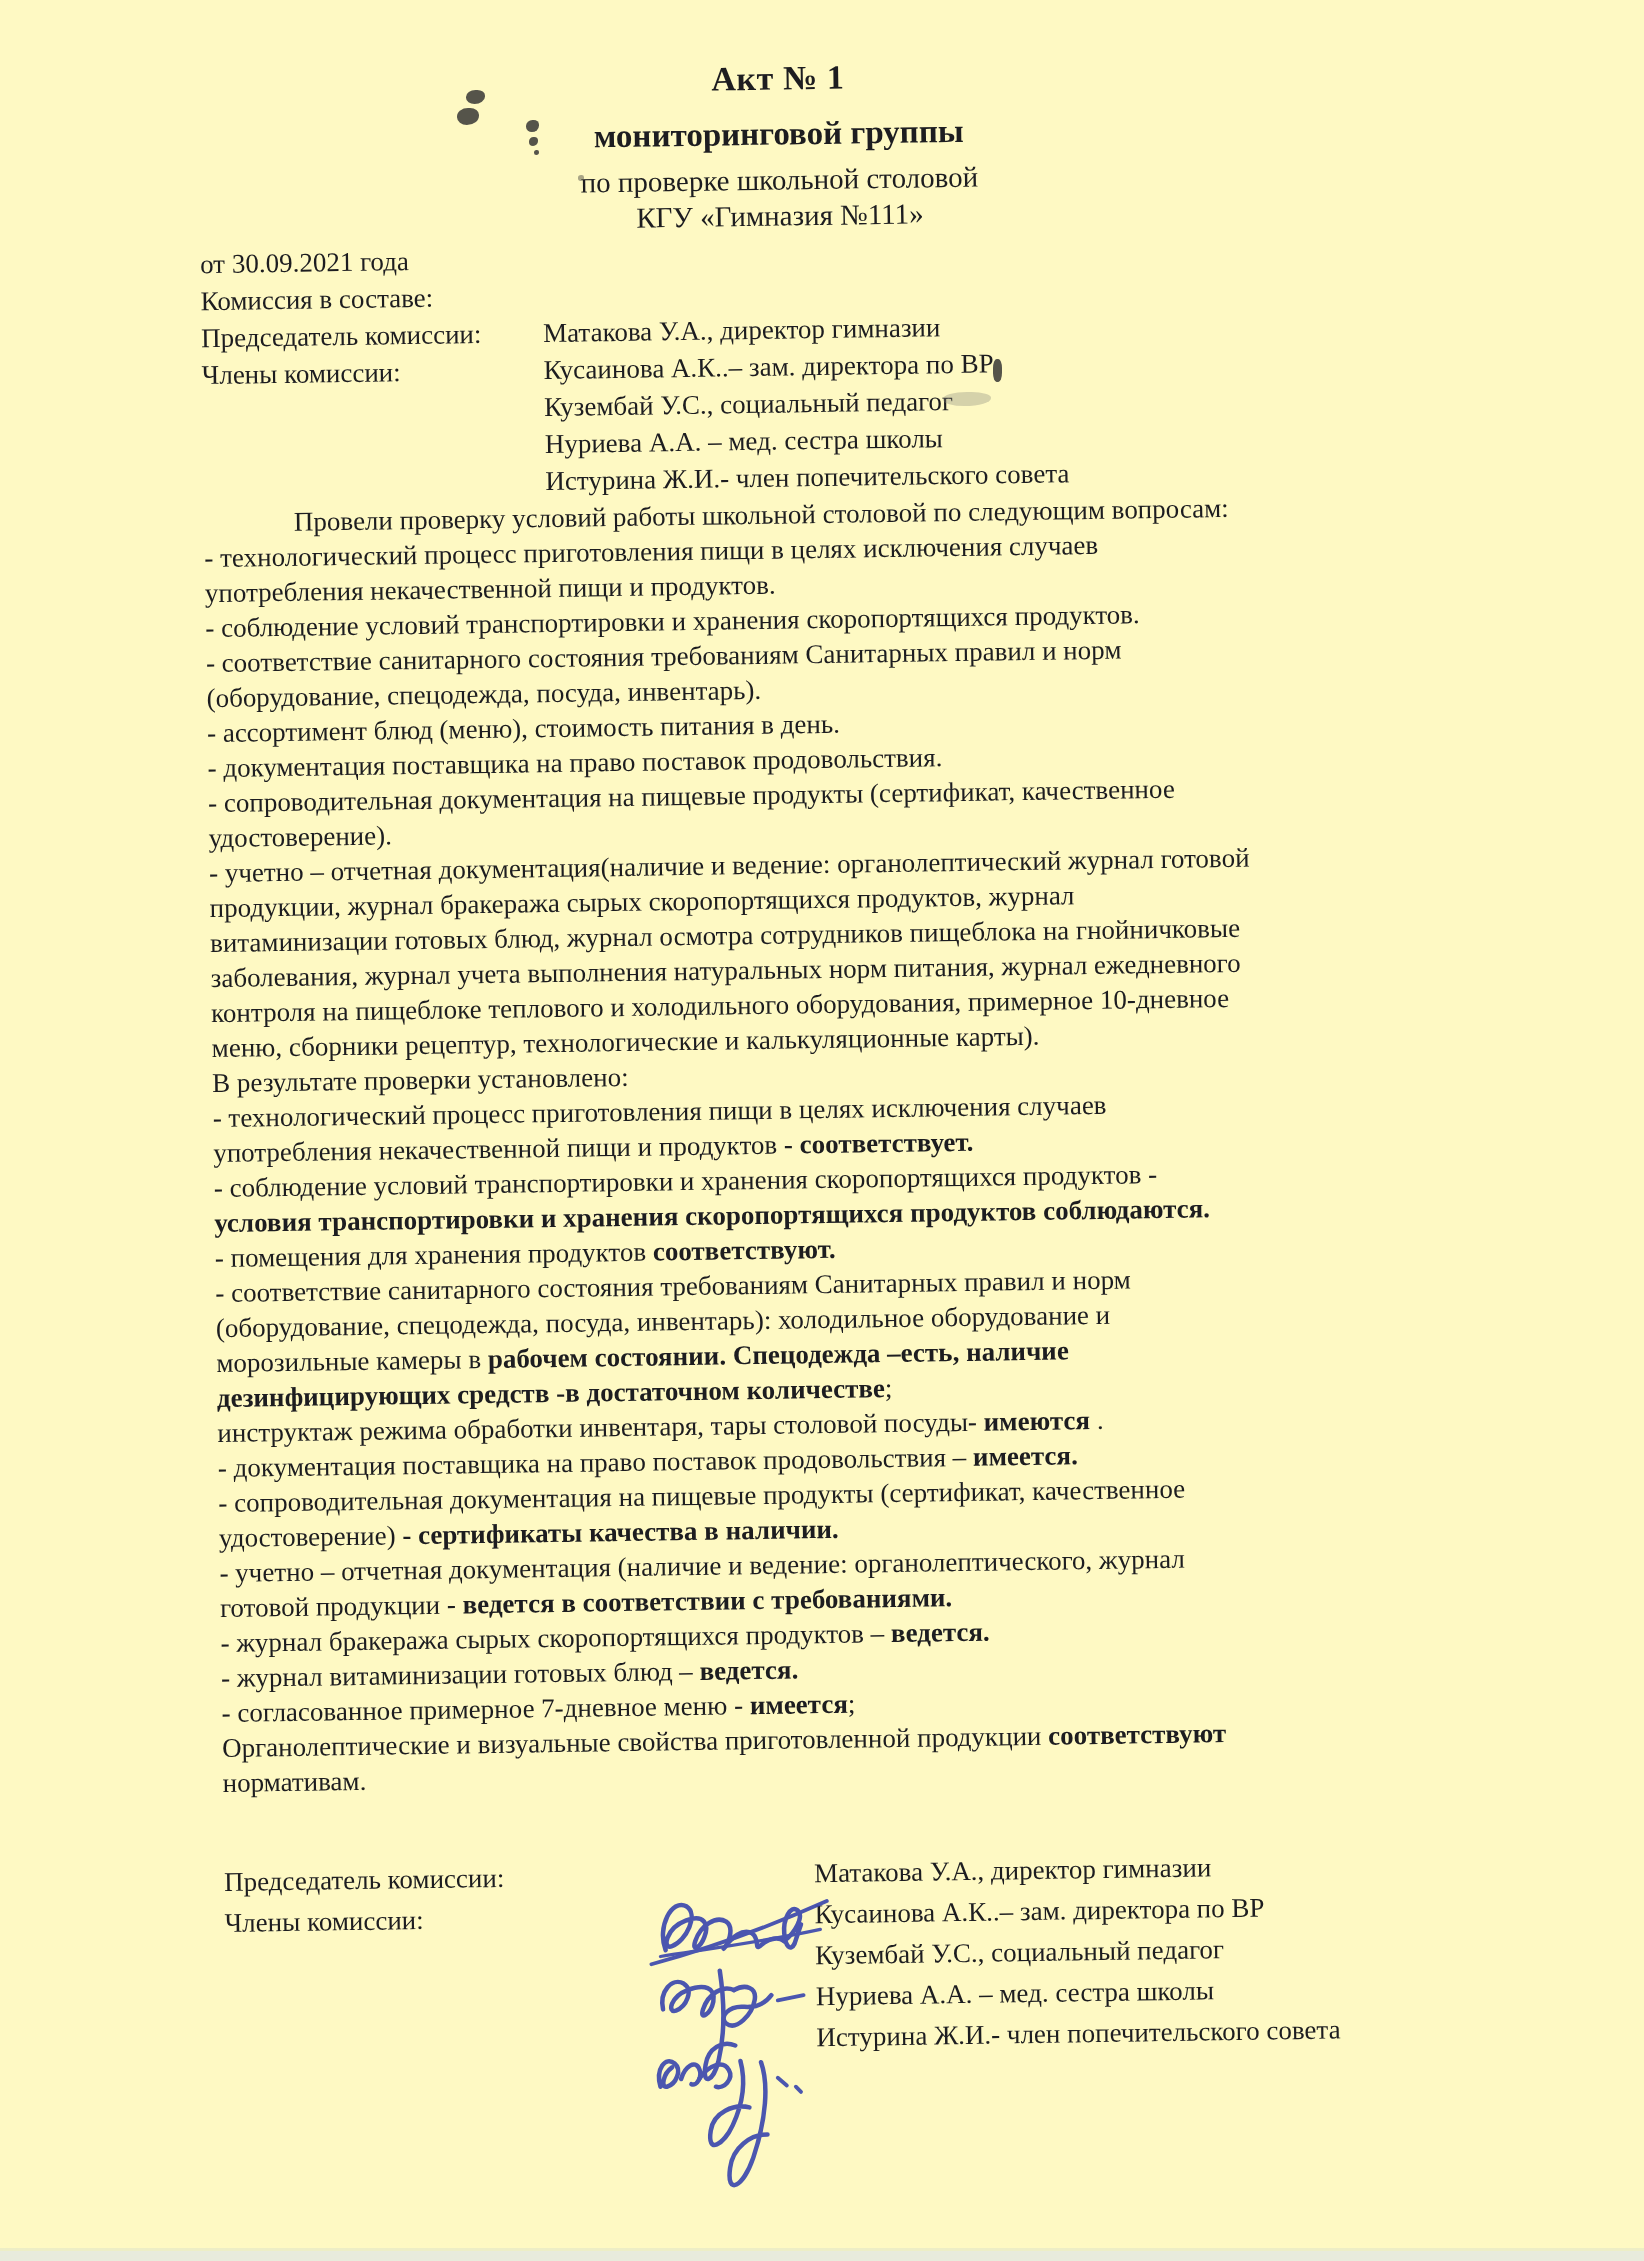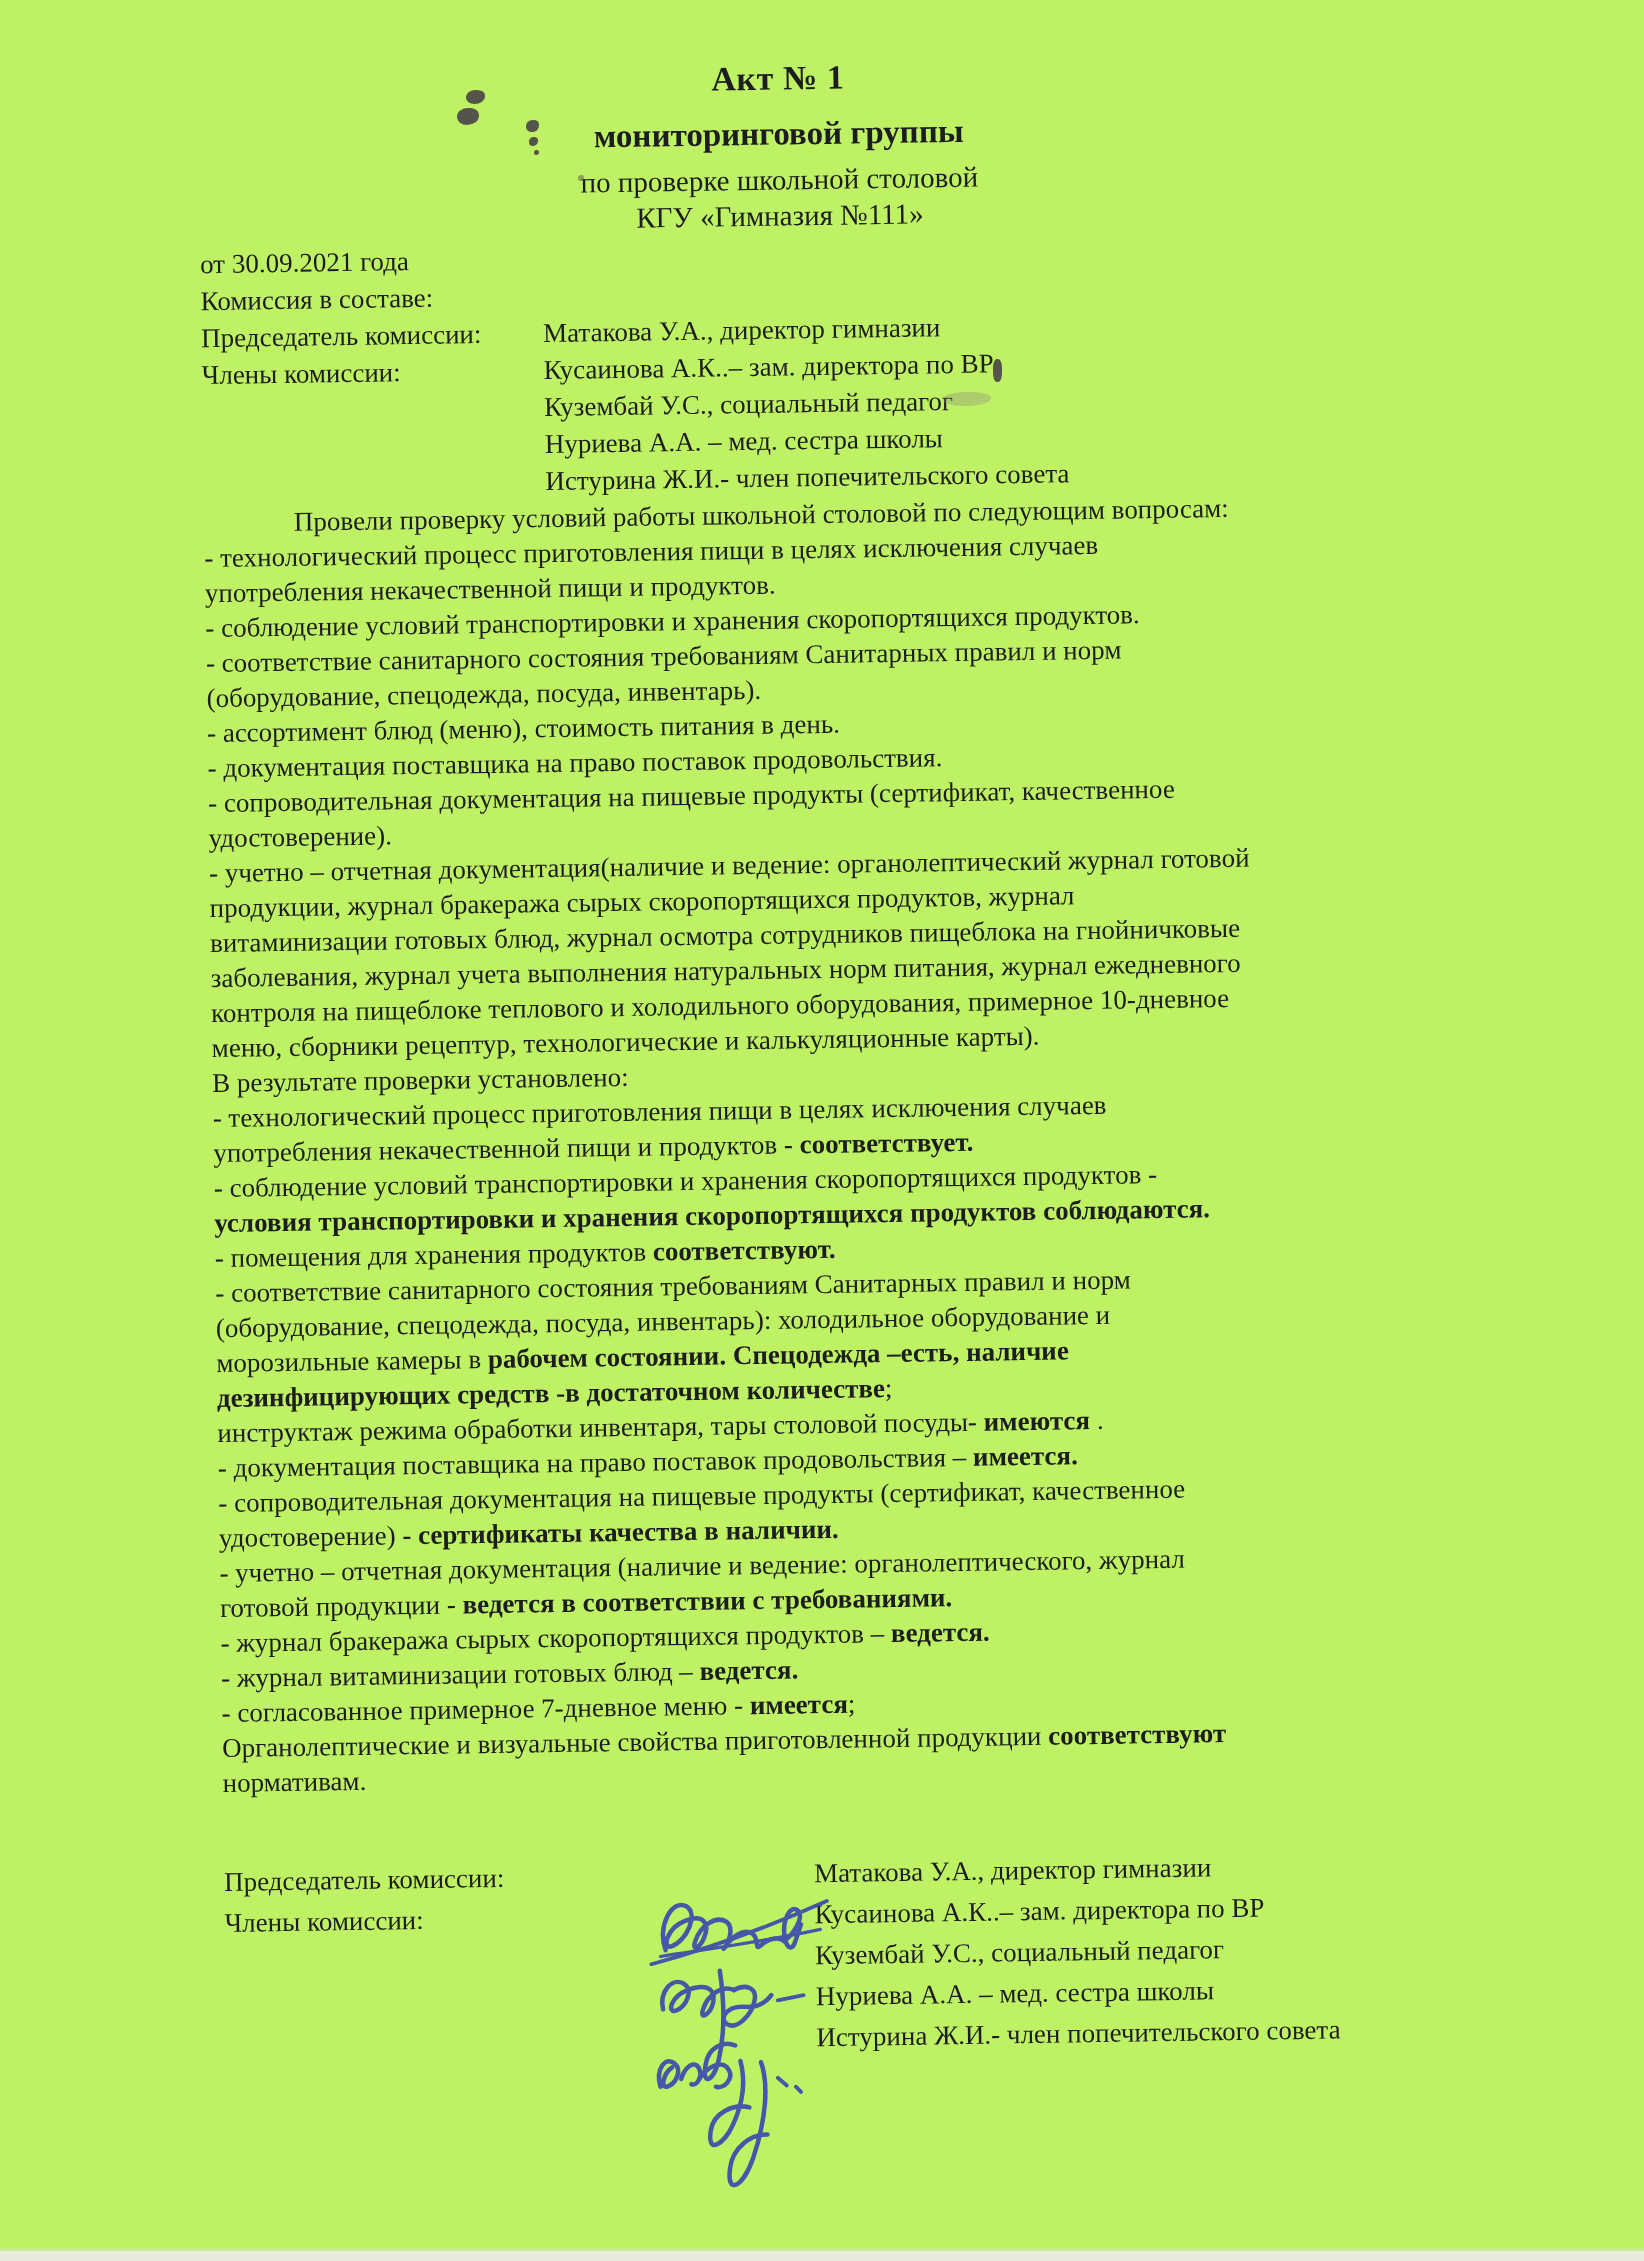--- a/index.html
+++ b/index.html
@@ -1,19 +1,19 @@
 <!DOCTYPE html>
 <html style="font-size:10.3px"><head>
 <meta charset="utf-8">
 <style>
   html,body{margin:0;padding:0;background:#ffffff;}
   .page{
     position:relative;
     width:1645px;height:2261px;
-    background:#bef264;
+    background:#fef9c3;
     overflow:hidden;
     font-family:"Liberation Serif","DejaVu Serif",serif;
     color:#1d1d20;
     text-decoration:underline;
   }
   .content{
     position:absolute;left:0;top:0;width:1645px;height:2261px;
     box-sizing:border-box;
     padding:58px 161px 0 213px;
     transform:rotate(-0.85deg);

